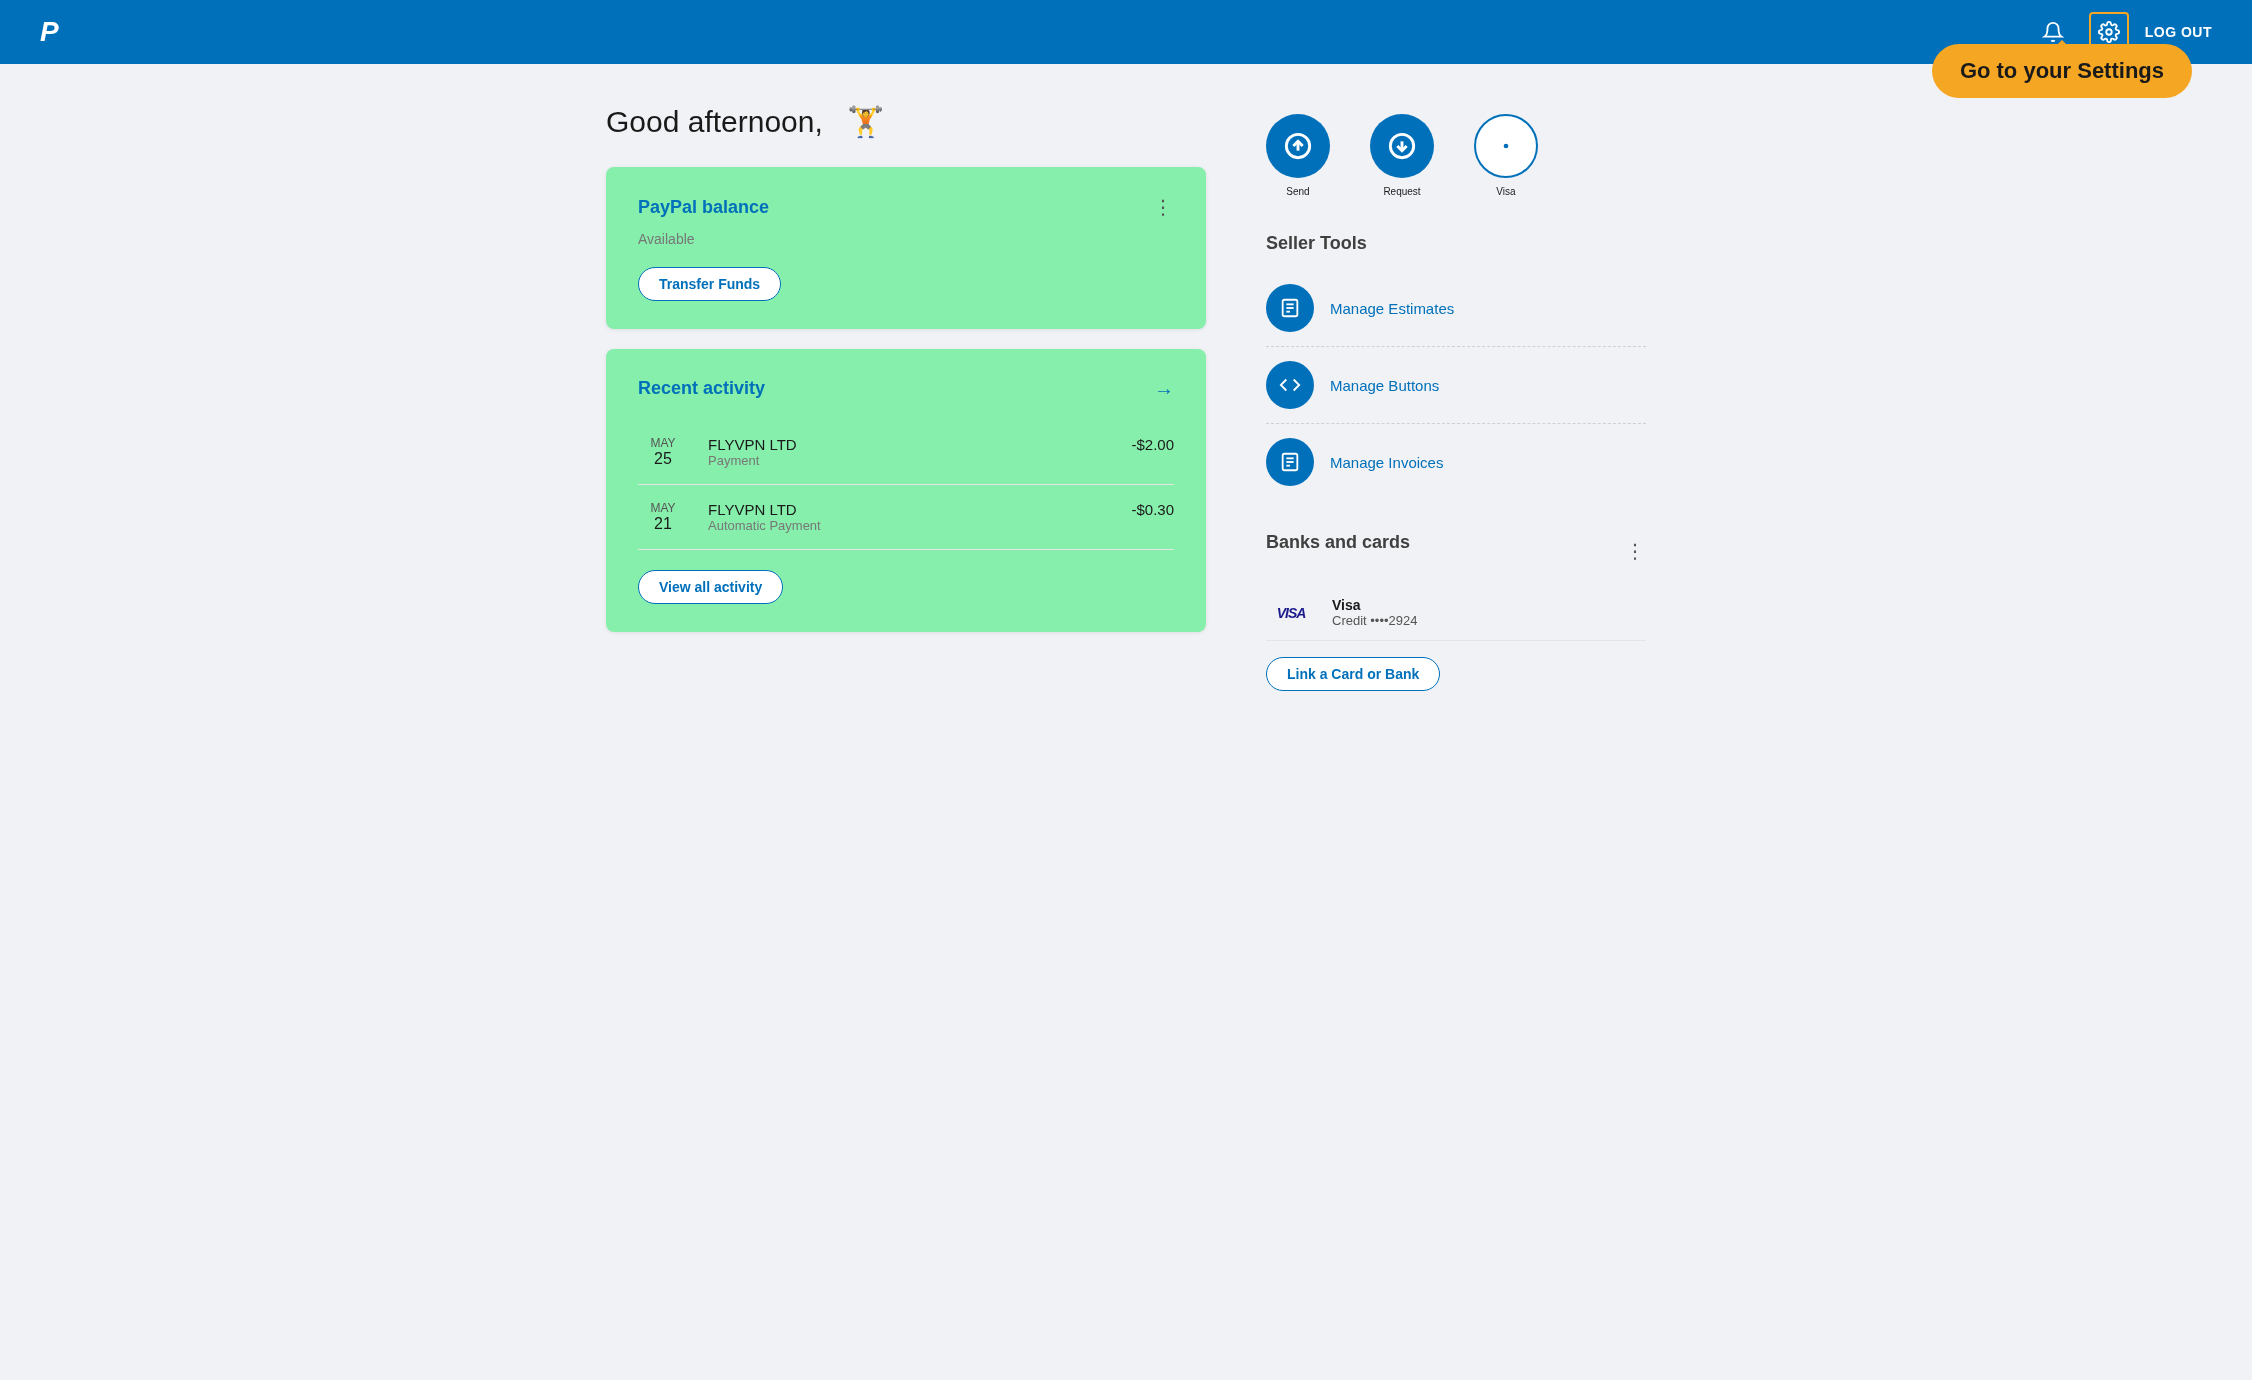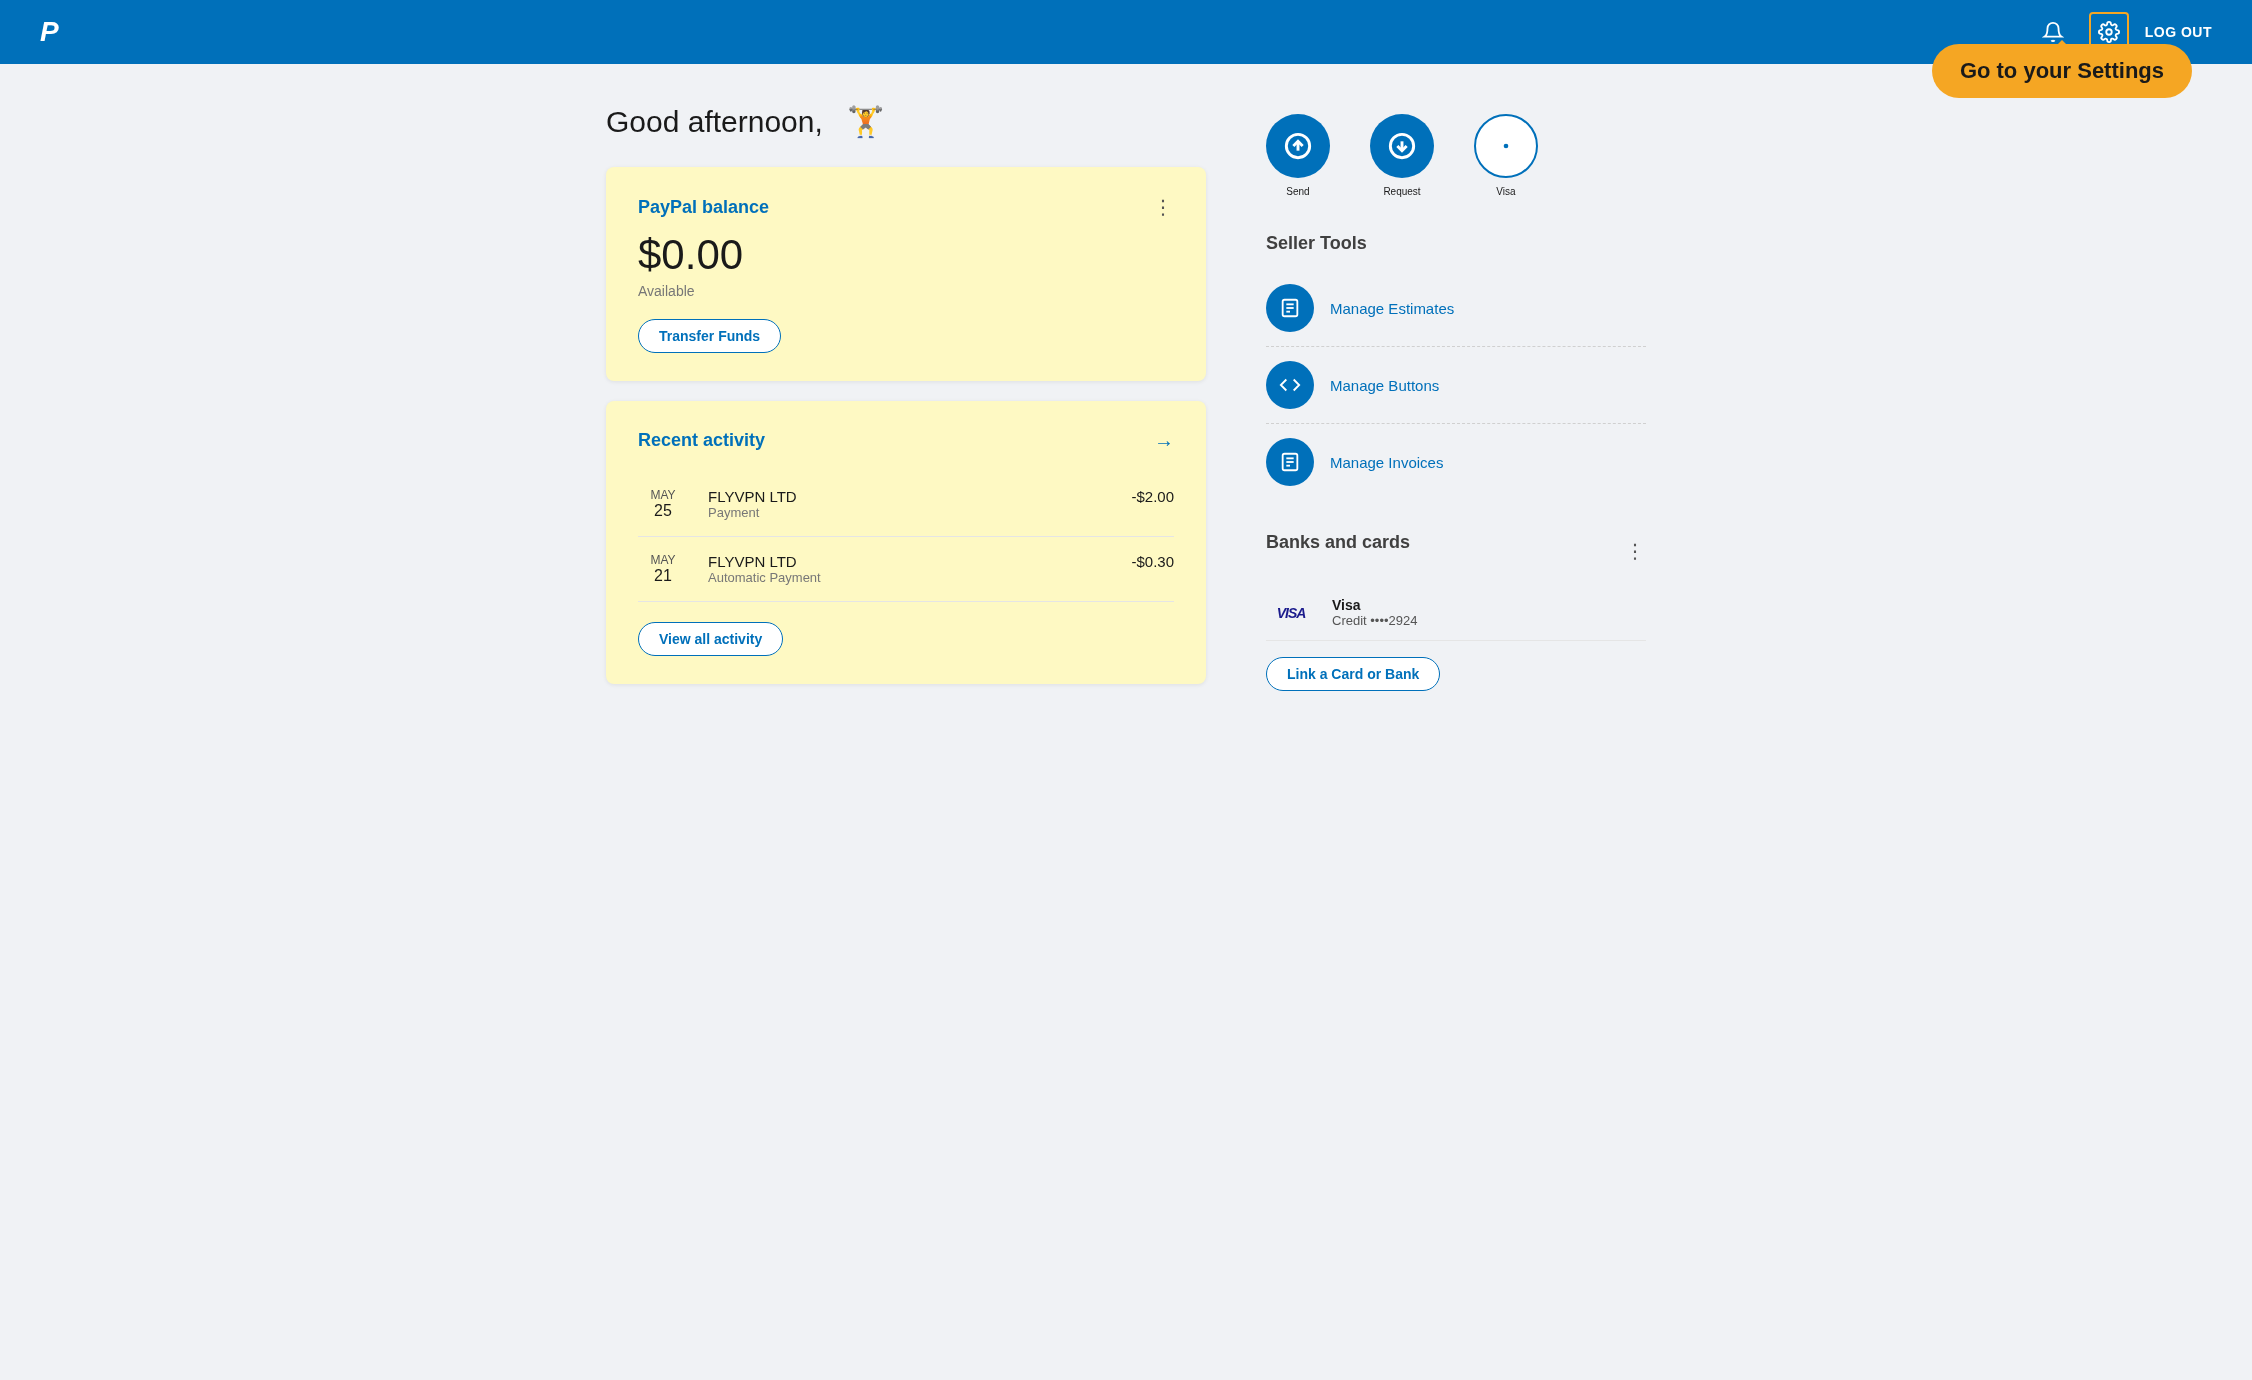--- a/index.html
+++ b/index.html
@@ -124,21 +124,21 @@
       align-items: center;
       gap: 8px;
     }
     .greeting-name {
       font-size: 30px;
       font-weight: 400;
     }
 
     
     .card {
-      background: #fef9c3;
+      background: #86efac;
       border-radius: 8px;
       padding: 28px 32px;
       margin-bottom: 20px;
       box-shadow: 0 1px 4px rgba(0,0,0,0.08);
     }
 
     
     .balance-header {
       display: flex;
       justify-content: space-between;
@@ -383,21 +383,20 @@
     <div class="greeting">
       <span>Good afternoon,</span>&nbsp;
       <span class="greeting-name">🏋</span>
     </div>
 
     <div class="card">
       <div class="balance-header">
         <span class="balance-title">PayPal balance</span>
         <span class="three-dots">⋮</span>
       </div>
-      <div class="balance-amount">$0.00</div>
       <div class="balance-available">Available</div>
       <button class="btn-outline">Transfer Funds</button>
     </div>
 
     <div class="card">
       <div class="activity-header">
         <span class="activity-title">Recent activity</span>
         <span class="activity-arrow">→</span>
       </div>
 

